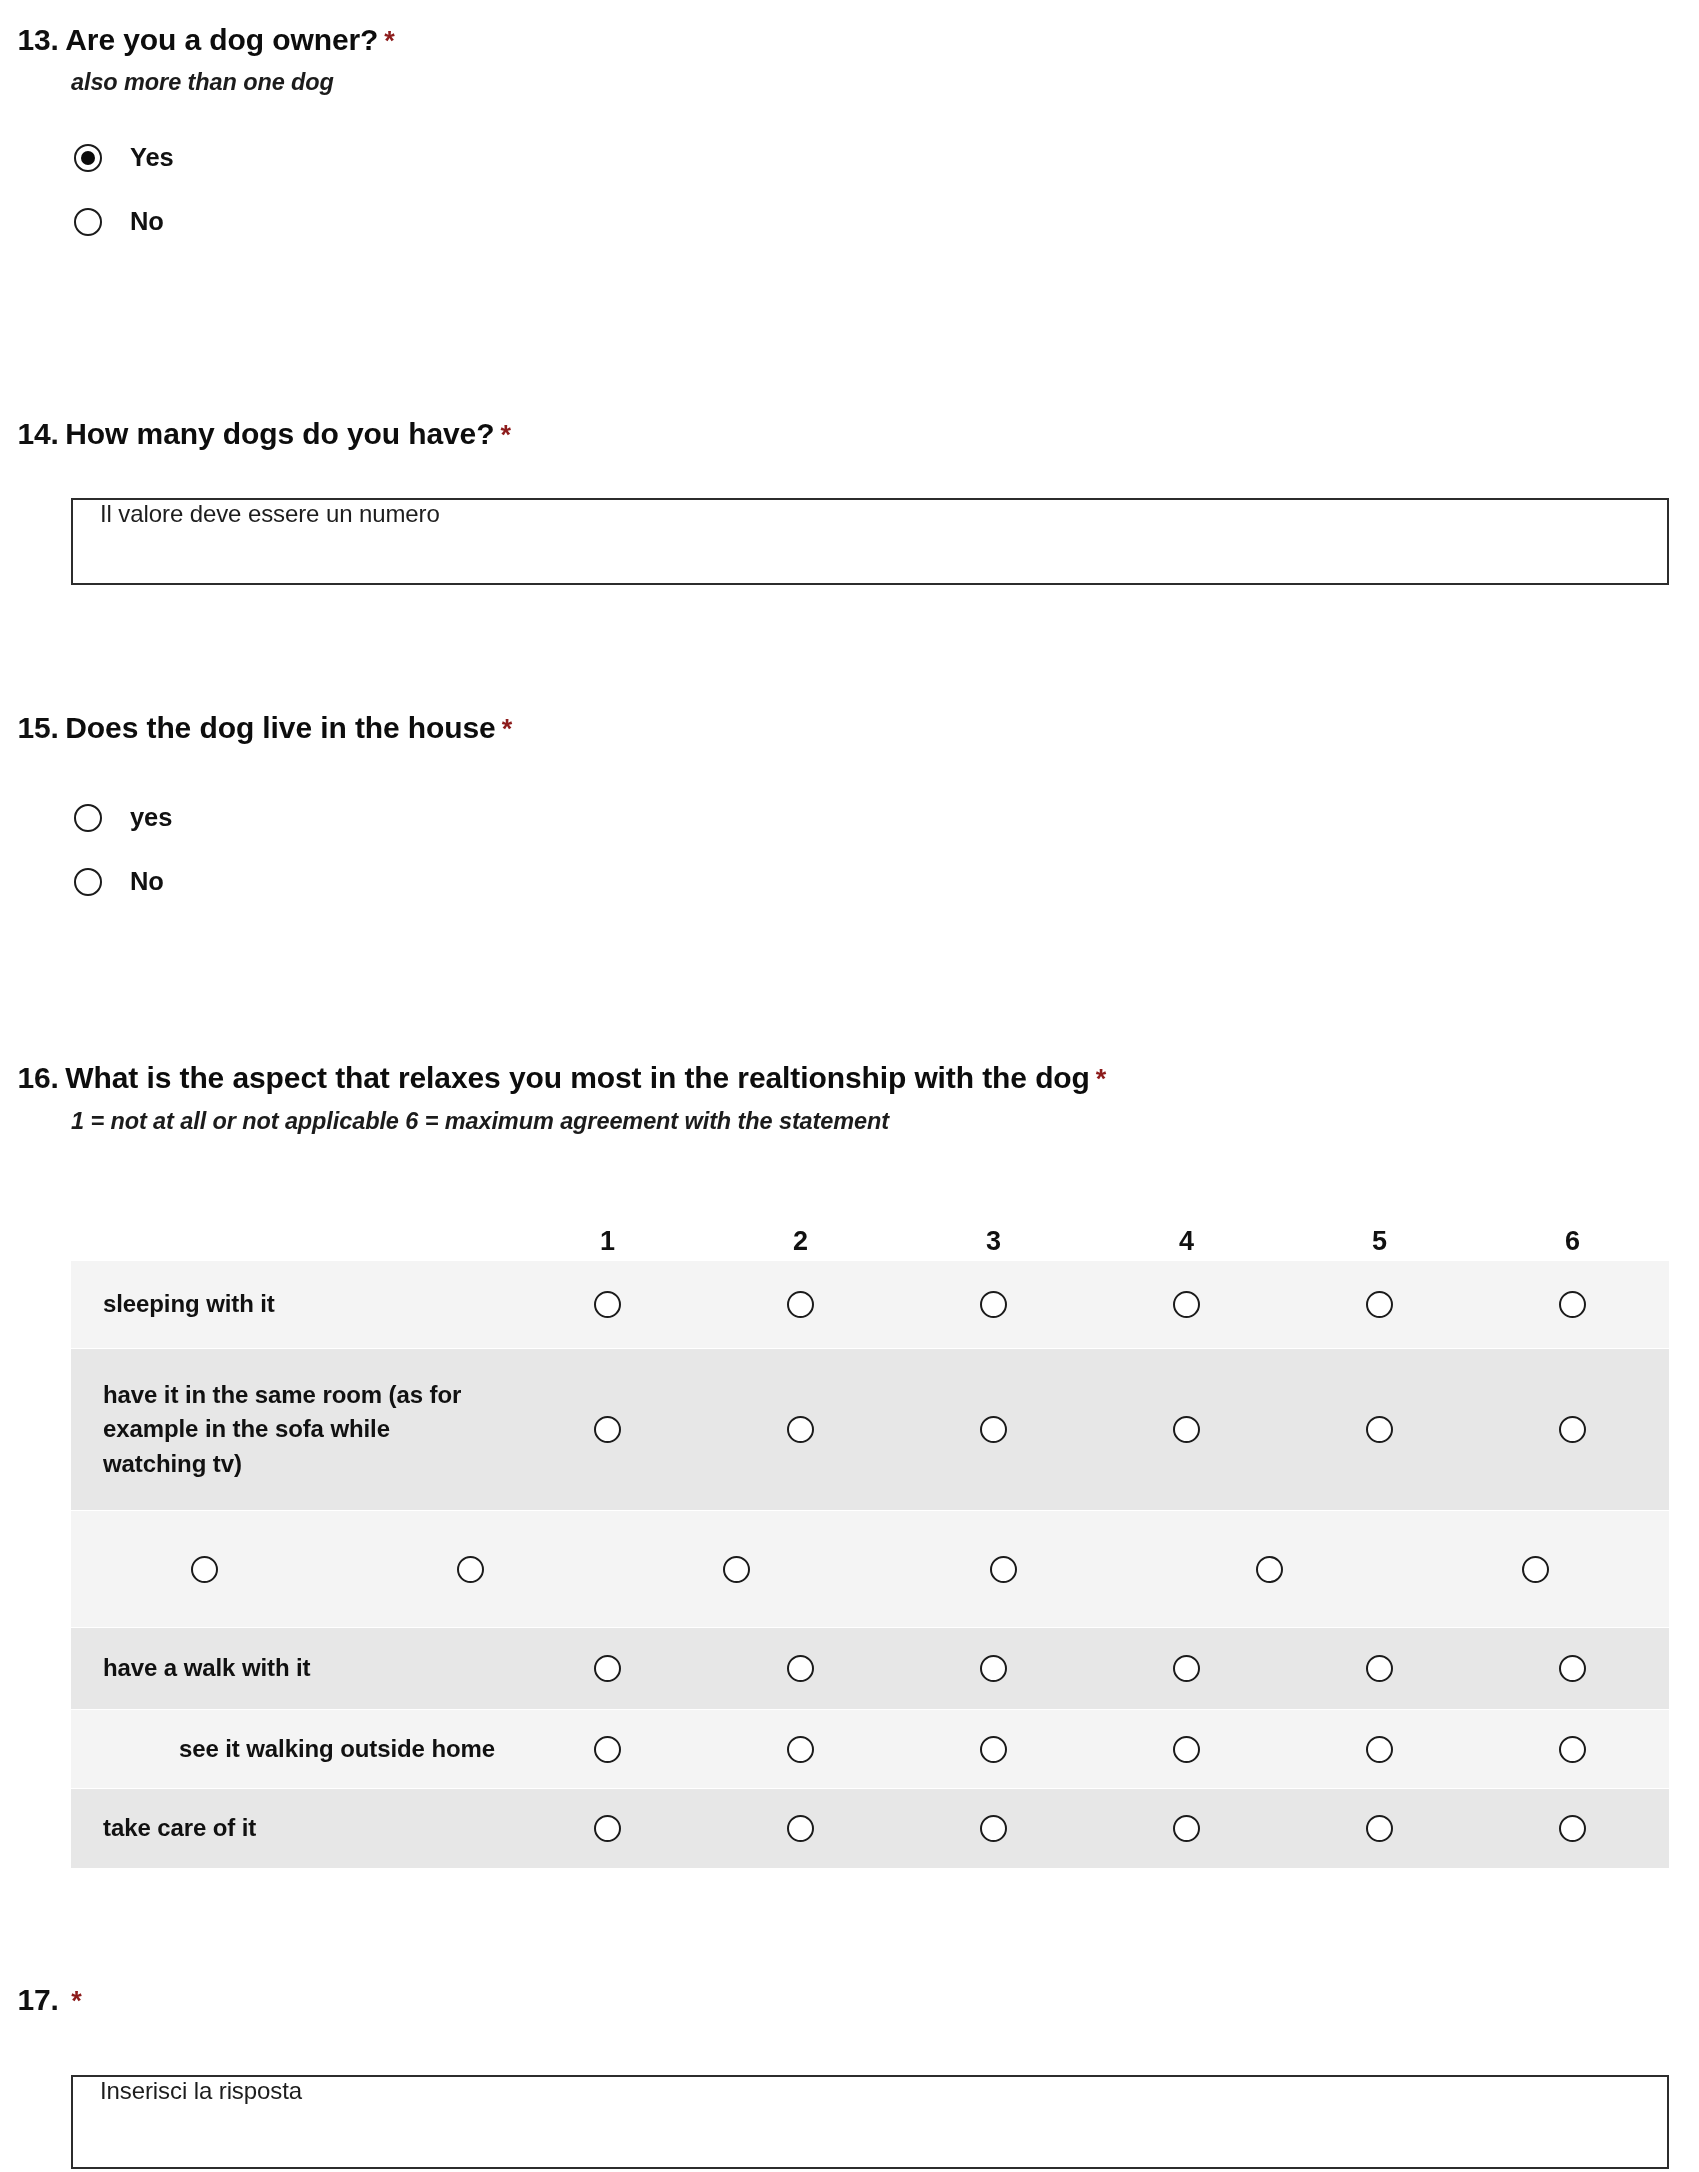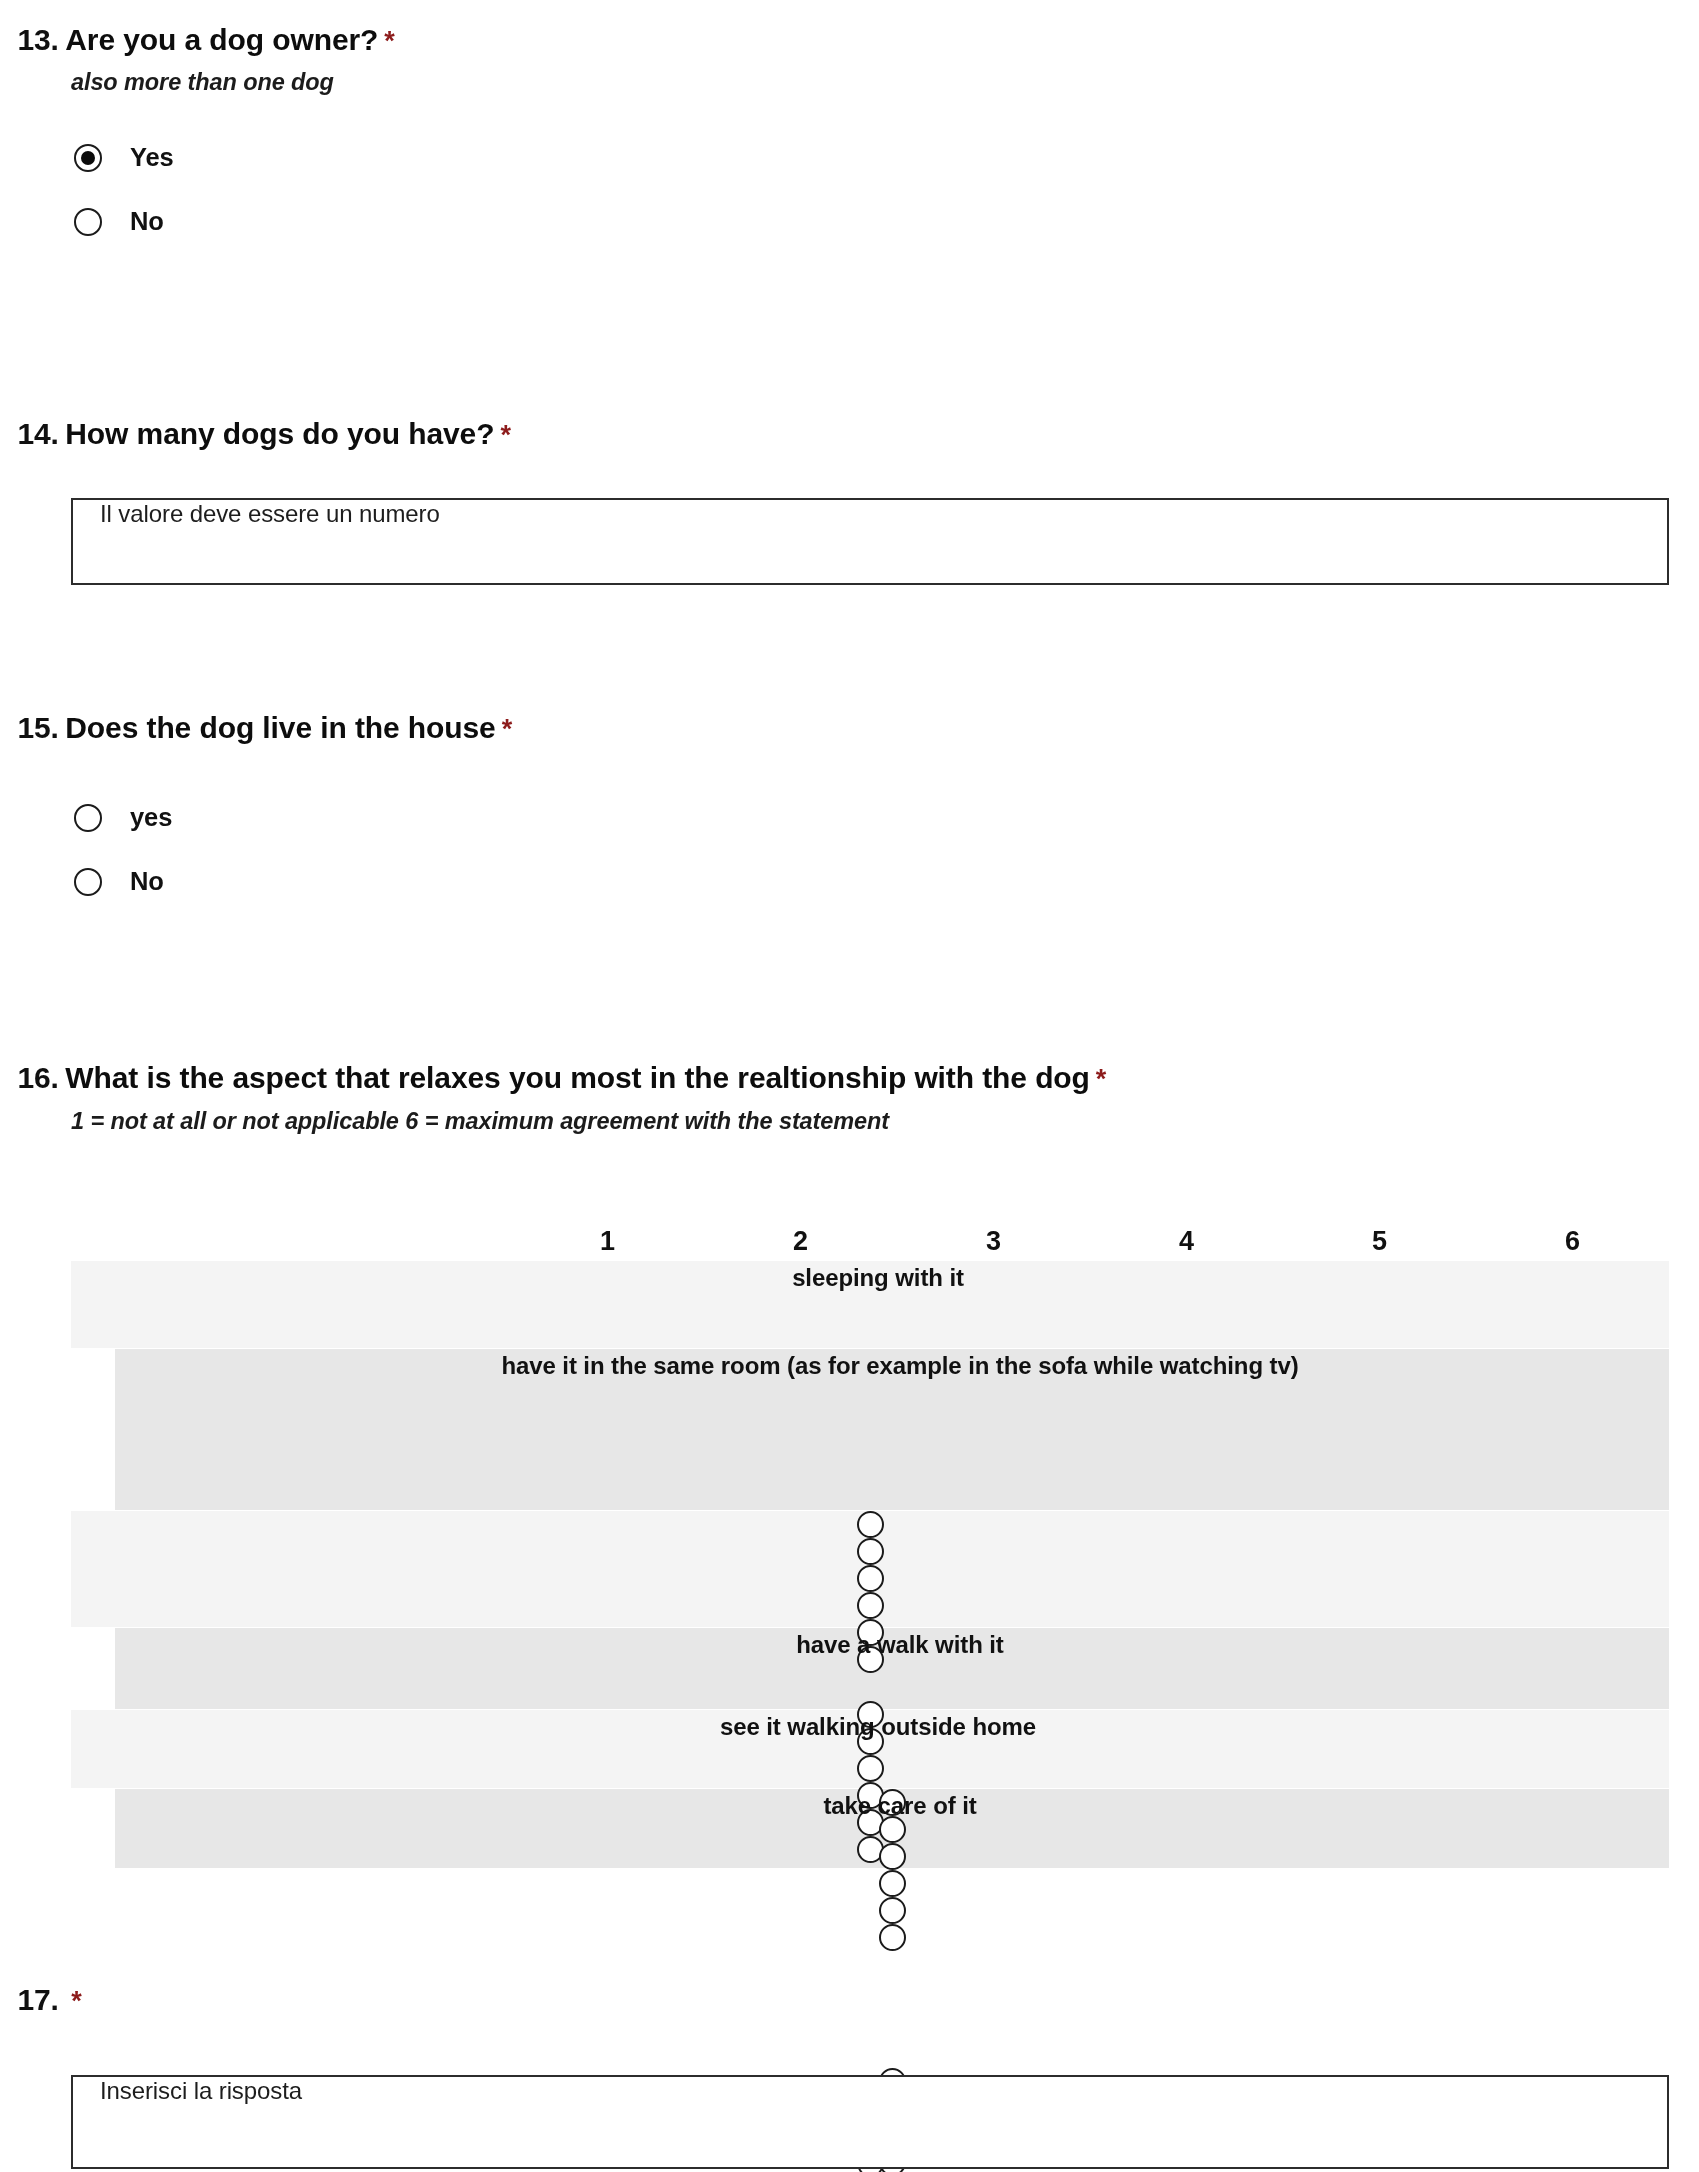--- a/index.html
+++ b/index.html
@@ -143,24 +143,23 @@
     font-size: 27px;
     font-weight: 700;
     color: #111111;
     padding-bottom: 4px;
   }
 
   .grid-row {
     display: flex;
     align-items: center;
     border-bottom: 1.3px solid #ffffff;
-    flex-direction: column;
   }
   .grid-row.shade-a { background: #f4f4f4; }
-  .grid-row.shade-b { background: #e7e7e7; margin-left: 44px; }
+  .grid-row.shade-b { background: #e7e7e7; }
 
   .grid-row .lbl-col {
     flex: 0 0 440px;
     font-size: 24px;
     font-weight: 600;
     color: #111111;
     padding-left: 32px;
     padding-right: 16px;
     box-sizing: border-box;
     line-height: 1.42;

